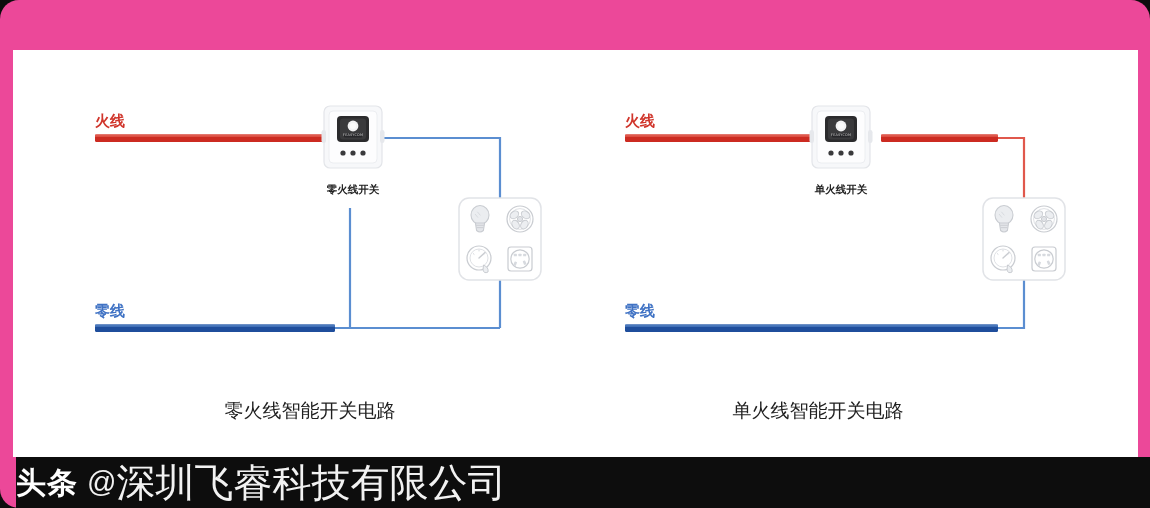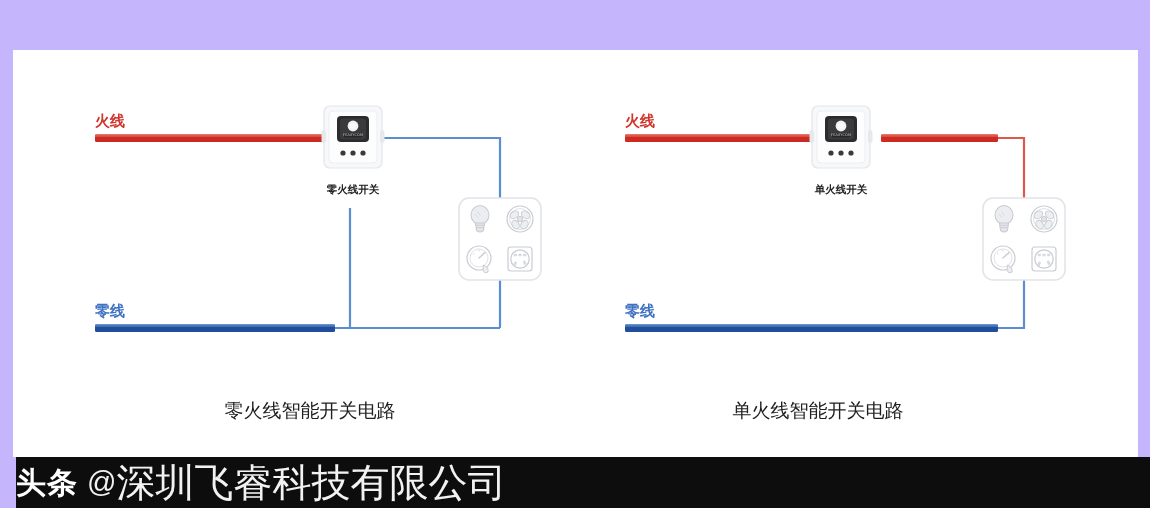--- a/index.html
+++ b/index.html
@@ -12,21 +12,22 @@
     height: 508px;
     overflow: hidden;
     font-family: "Liberation Sans", "DejaVu Sans", sans-serif;
     position: relative;
   }
 
   
   #frame {
     position: absolute;
     inset: 0;
-    background: #c4b5fd;
+    background: #ec4899;
+    border-radius: 19px;
   }
 
   
   #canvas {
     position: absolute;
     left: 13px;
     top: 50px;
     width: 1125px;
     height: 407px;
     background: #ffffff;

